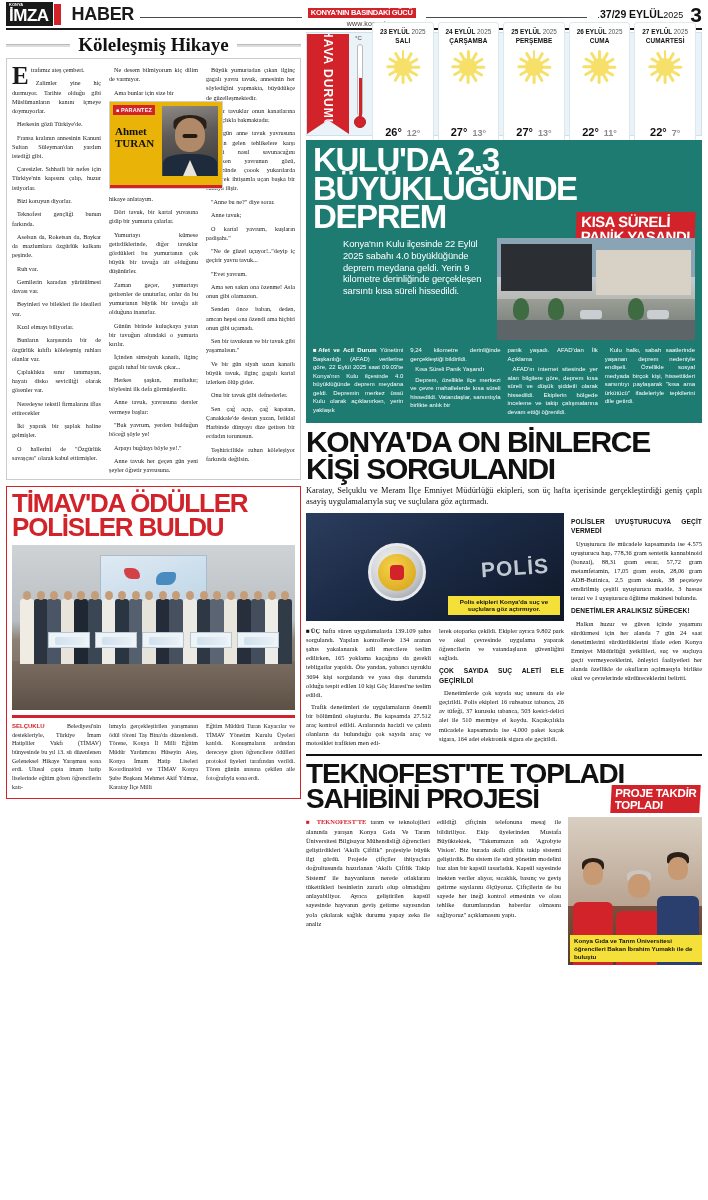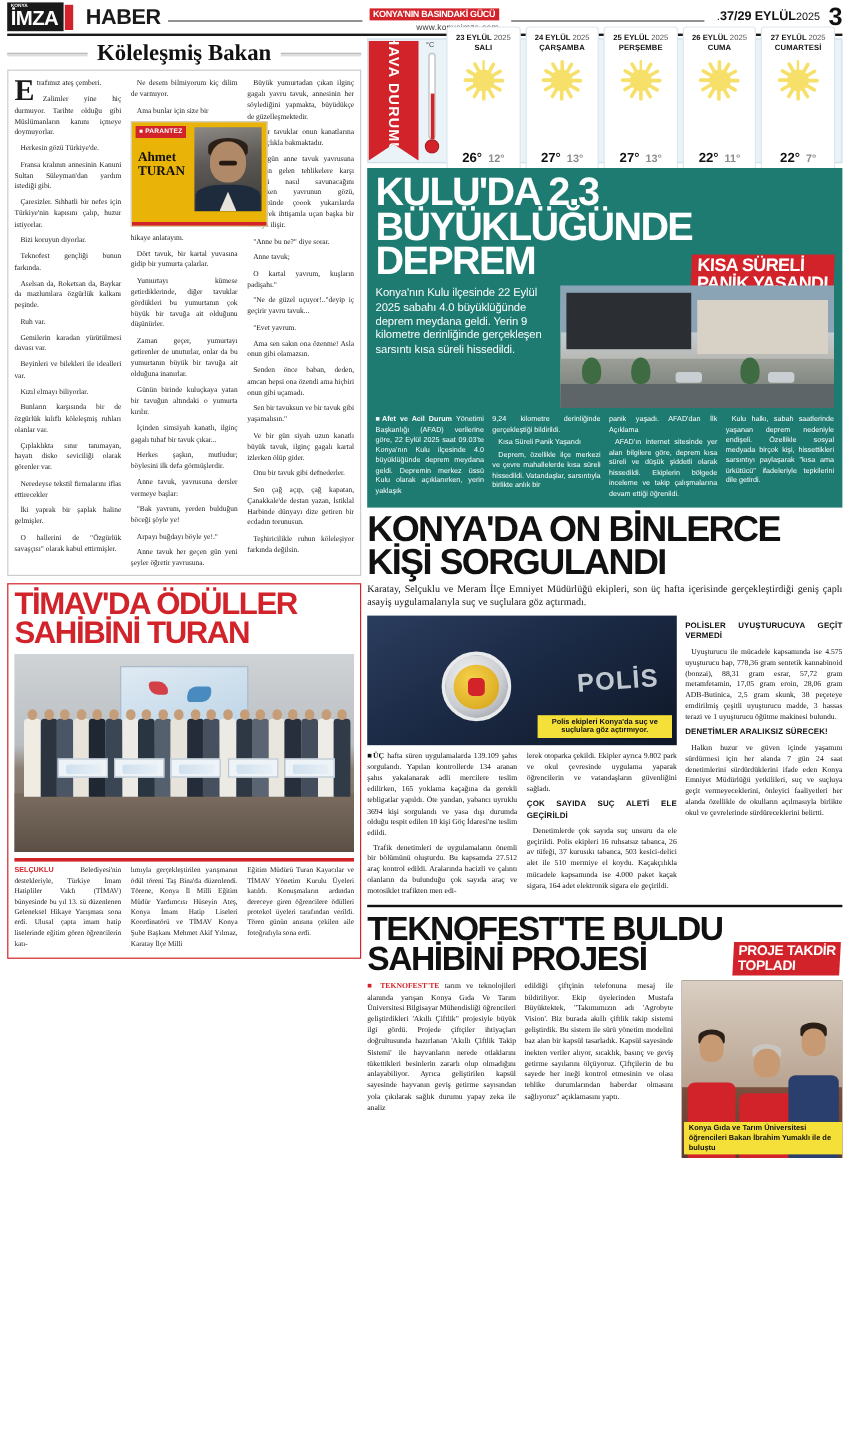--- a/index.html
+++ b/index.html
@@ -206,21 +206,21 @@
   }
   .kisa-badge {
     position:absolute; right:7px; top:72px; background:#d2232a; color:#fff;
     font-family:"Liberation Sans", sans-serif; font-weight:bold; font-size:15px;
     line-height:1.0; padding:2px 5px; letter-spacing:-0.5px; text-align:left;
     transform:skewX(-2deg);
   }
   .quake-lead-row { display:flex; gap:6px; margin-top:6px; }
   .quake-lead {
     width:148px; font-family:"Liberation Sans", sans-serif; font-size:9.4px;
-    line-height:1.25; color:#fff; letter-spacing:-0.1px;
+    line-height:1.25; color:#fff; letter-spacing:-0.1px;margin-left:30px;
   }
   .quake-photo { flex:1; height:102px; position:relative; overflow:hidden;
     background:linear-gradient(180deg,#8fa7b8 0%,#c3ccd2 38%,#b4b0a6 70%,#6e7b82 100%); }
   .quake-photo .sky { position:absolute; inset:0 0 62% 0; background:#8aa3b5; }
   .quake-photo .bldg-dark { position:absolute; left:2%; top:6%; width:46%; height:46%;
     background:#2b2f33; }
   .quake-photo .bldg-light { position:absolute; left:50%; top:12%; width:48%; height:44%;
     background:#d8d2c6; }
   .quake-photo .ground { position:absolute; left:0; bottom:0; width:100%; height:40%;
     background:linear-gradient(180deg,#9a9e96,#6d7470); }
@@ -330,21 +330,21 @@
   <div class="pageno">3</div>
 </div>
 <div class="mast-under"></div>
 
 <div class="page">
 
   <div class="col-left">
 
     <div class="op-title-wrap">
       <div class="op-rule"></div>
-      <div class="op-title">Köleleşmiş Bakan</div>
+      <div class="op-title">Köleleşmiş Hikaye</div>
       <div class="op-rule"></div>
     </div>
 
     <div class="op-box">
       <div class="op-cols">
         <p class="dropcap ni">Etrafımız ateş çemberi.</p>
         <p>Zalimler yine hiç durmuyor. Tarihte olduğu gibi Müslümanların kanını içmeye doymuyorlar.</p>
         <p>Herkesin gözü Türkiye'de.</p>
         <p>Fransa kralının annesinin Kanuni Sultan Süleyman'dan yardım istediği gibi.</p>
         <p>Çaresizler. Sıhhatli bir nefes için Türkiye'nin kapısını çalıp, huzur istiyorlar.</p>
@@ -407,21 +407,21 @@
         <p>Ve bir gün siyah uzun kanatlı büyük tavuk, ilginç gagalı kartal izlerken ölüp gider.</p>
         <p>Onu bir tavuk gibi defnederler.</p>
         <p>Sen çağ açıp, çağ kapatan, Çanakkale'de destan yazan, İstiklal Harbinde dünyayı dize getiren bir ecdadın torunusun.</p>
         <p>Teşhiricilikle ruhun köleleşiyor farkında değilsin.</p>
       </div>
     </div>
 
     <div class="timav">
       <div class="timav-head">
         <div>TİMAV'DA ÖDÜLLER</div>
-        <div>SAHİBİNİ TURAN</div>
+        <div>POLİSLER BULDU</div>
       </div>
       <div class="timav-photo">
         <div class="screen">
           <div class="lg1"></div>
           <div class="lg2"></div>
         </div>
         <div class="stage"></div>
         <div class="row" id="timav-people">
             <div class="person" style="left: 1.5%;">
               <div class="bd" style="background:#f0ece4"></div>
@@ -697,21 +697,21 @@
           <p>Uyuşturucu ile mücadele kapsamında ise 4.575 uyuşturucu hap, 778,36 gram sentetik kannabinoid (bonzai), 88,31 gram esrar, 57,72 gram metamfetamin, 17,05 gram eroin, 28,06 gram ADB-Butinica, 2,5 gram skunk, 38 peçeteye emdirilmiş çeşitli uyuşturucu madde, 3 hassas terazi ve 1 uyuşturucu öğütme makinesi bulundu.</p>
           <p class="subhead">DENETİMLER ARALIKSIZ SÜRECEK!</p>
           <p>Halkın huzur ve güven içinde yaşamını sürdürmesi için her alanda 7 gün 24 saat denetimlerini sürdürdüklerini ifade eden Konya Emniyet Müdürlüğü yetkilileri, suç ve suçluya geçit vermeyeceklerini, önleyici faaliyetleri her alanda özellikle de okulların açılmasıyla birlikte okul ve çevrelerinde sürdüreceklerini belirtti.</p>
         </div>
       </div>
       <div class="thin-div"></div>
     </div>
 
     <div class="tekno">
       <div class="tekno-head">
-        <div>TEKNOFEST'TE BULDU</div>
+        <div>TEKNOFEST'TE TOPLADI</div>
         <div>SAHİBİNİ PROJESİ</div>
       </div>
       <div class="proje-badge">
         <div>PROJE TAKDİR</div>
         <div>TOPLADI</div>
       </div>
       <div class="tekno-cols">
         <div class="tekno-c">
           <p class="ni"><b style="color:#d2232a">■ <span>TEKNOFEST'TE</span></b> <span>tarım ve teknolojileri alanında yarışan Konya Gıda Ve Tarım Üniversitesi Bilgisayar Mühendisliği öğrencileri geliştirdikleri 'Akıllı Çiftlik" projesiyle büyük ilgi gördü. Projede çiftçiler ihtiyaçları doğrultusunda hazırlanan 'Akıllı Çiftlik Takip Sistemi' ile hayvanların nerede otlaklarını tükettikleri besinlerin zararlı olup olmadığını anlayabiliyor. Ayrıca geliştirilen kapsül sayesinde hayvanın geviş getirme sayısından yola çıkılarak sağlık durumu yapay zeka ile analiz</span></p>
         </div>

